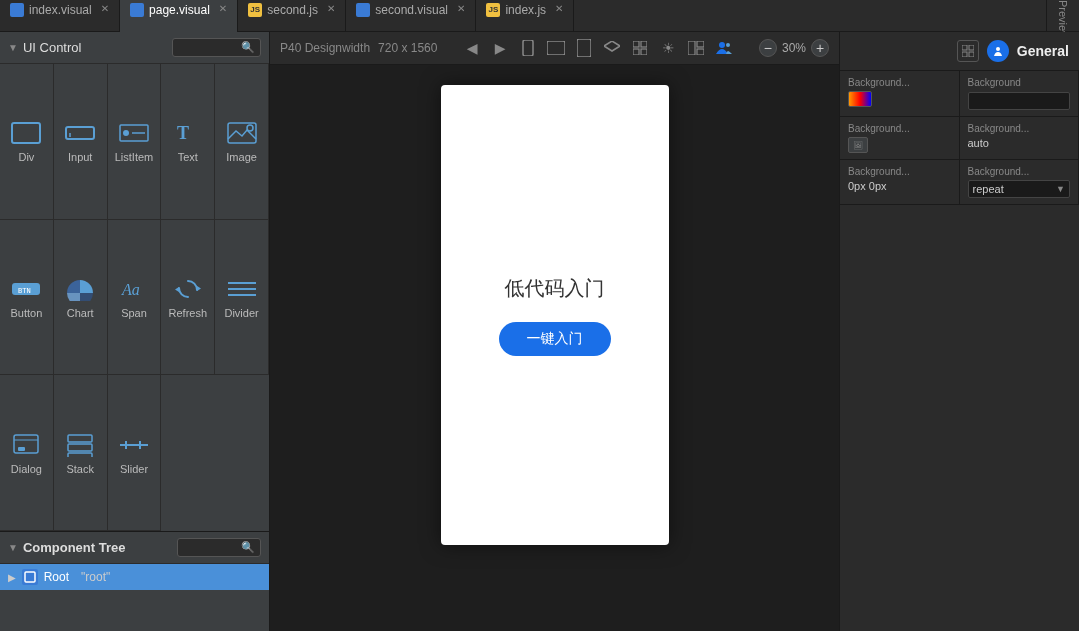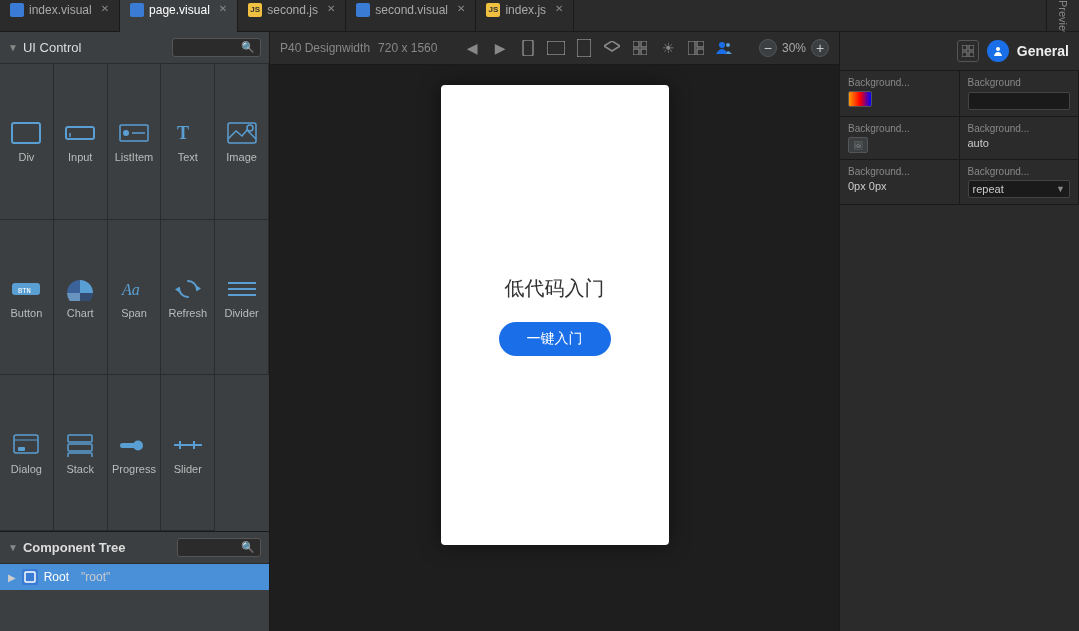--- a/index.html
+++ b/index.html
@@ -621,30 +621,20 @@
         <div class="component-icon">
           <svg width="32" height="24" viewBox="0 0 32 24">
             <rect x="4" y="2" width="24" height="7" fill="none" stroke="#5a9fd4" stroke-width="1.5" rx="1"></rect>
             <rect x="4" y="11" width="24" height="7" fill="none" stroke="#5a9fd4" stroke-width="1.5" rx="1"></rect>
             <rect x="4" y="20" width="24" height="5" fill="none" stroke="#5a9fd4" stroke-width="1.5" rx="1"></rect>
           </svg>
         </div>
         <span class="component-label">Stack</span>
       </div>
 
-      <div class="component-item">
-        <div class="component-icon">
-          <svg width="32" height="24" viewBox="0 0 32 24">
-            <rect x="2" y="10" width="28" height="5" fill="#3c3f41" rx="2.5"></rect>
-            <rect x="2" y="10" width="18" height="5" fill="#5a9fd4" rx="2.5"></rect>
-            <circle cx="20" cy="12.5" r="5" fill="#5a9fd4"></circle>
-          </svg>
-        </div>
-        <span class="component-label">Progress</span>
-      </div>
 
       <div class="component-item">
         <div class="component-icon">
           <svg width="32" height="24" viewBox="0 0 32 24">
             <line x1="2" y1="12" x2="30" y2="12" stroke="#5a9fd4" stroke-width="2"></line>
             <line x1="8" y1="8" x2="8" y2="16" stroke="#5a9fd4" stroke-width="2"></line>
             <line x1="22" y1="8" x2="22" y2="16" stroke="#5a9fd4" stroke-width="2"></line>
           </svg>
         </div>
         <span class="component-label">Slider</span>

